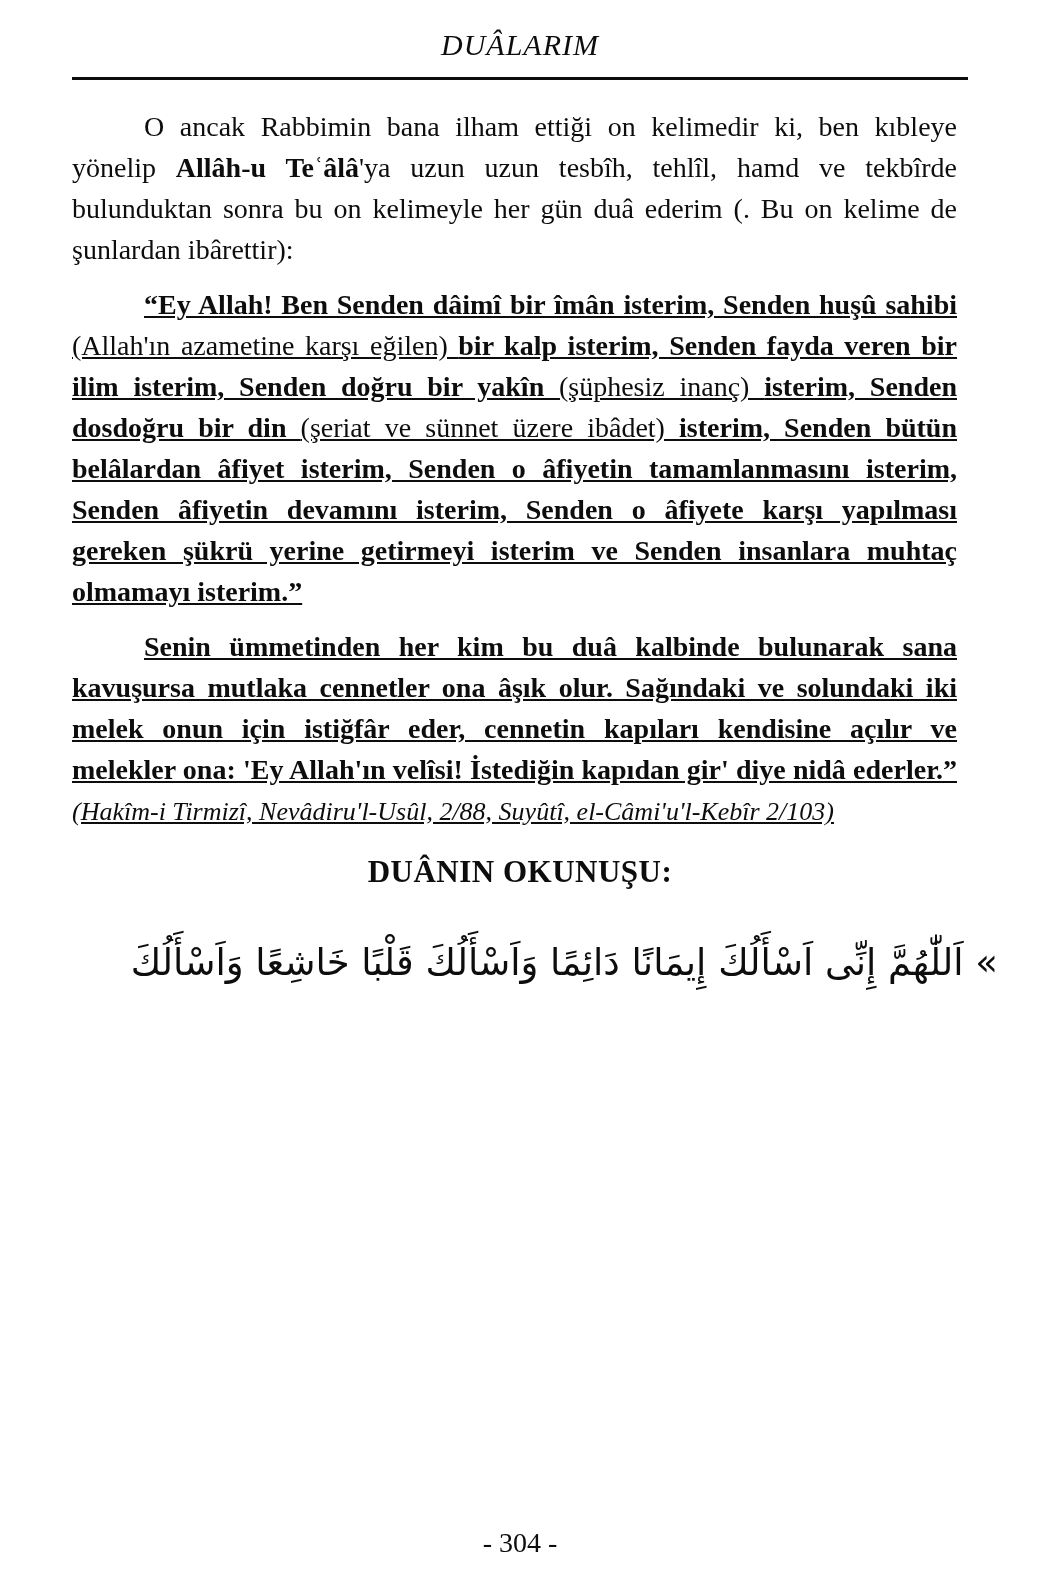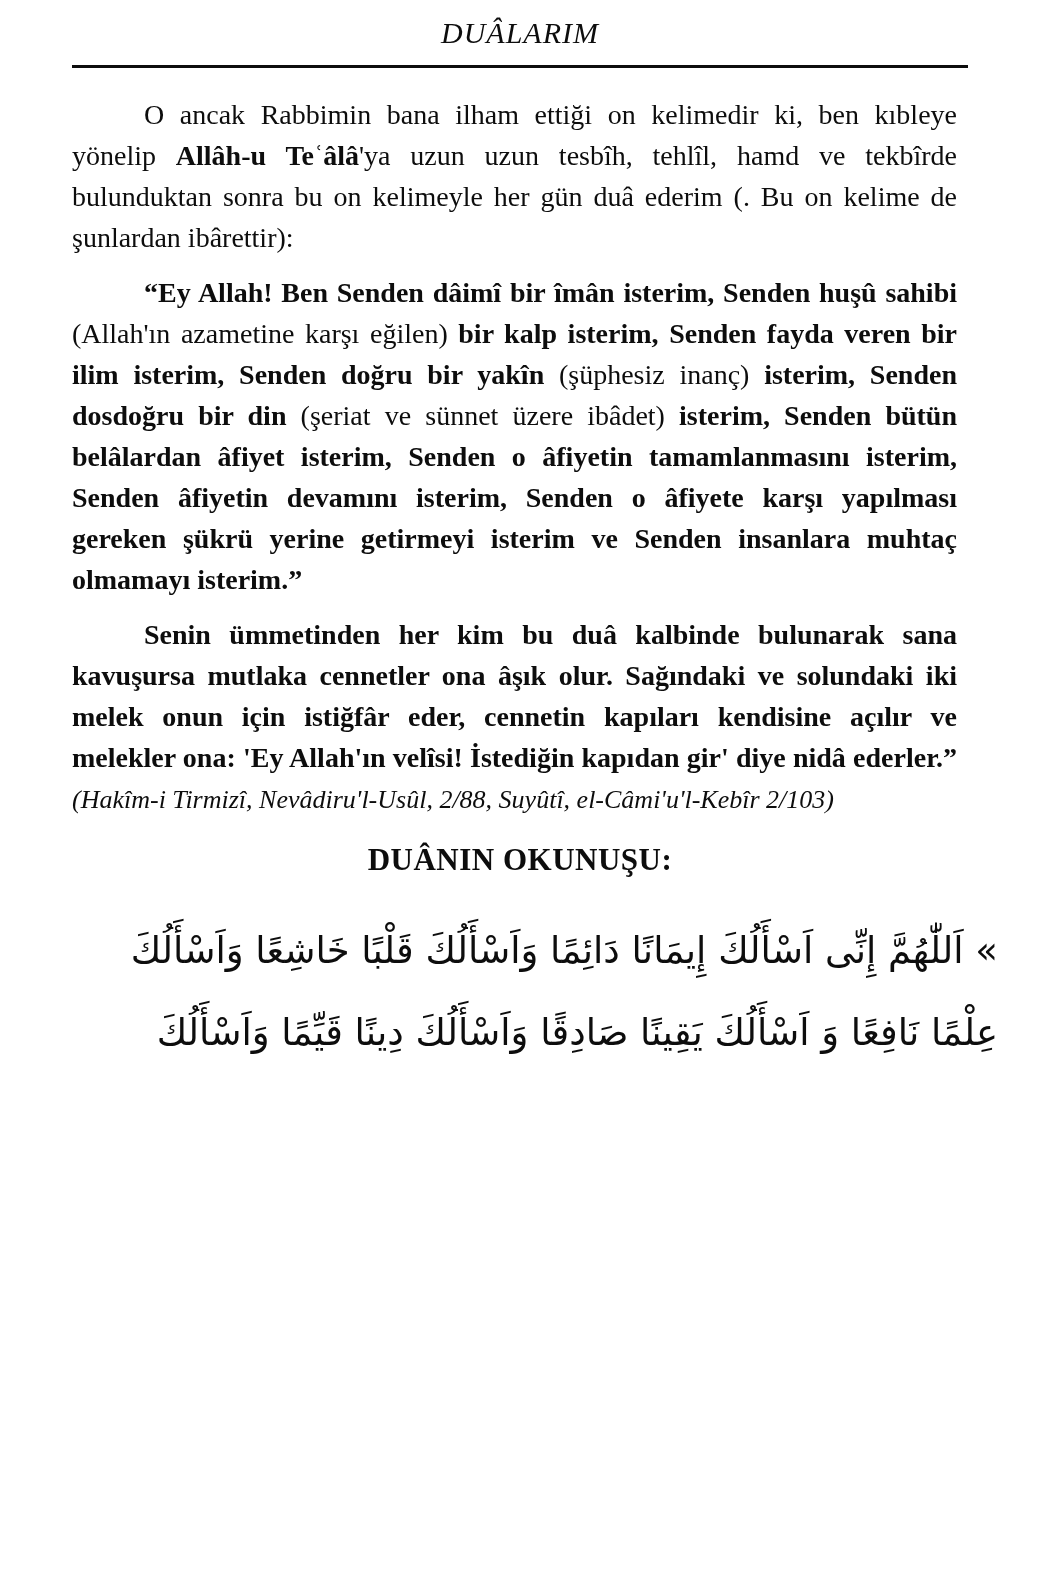--- a/index.html
+++ b/index.html
@@ -11,21 +11,21 @@
     position: relative;
     width: 1036px;
     height: 1595px;
     margin: 0 auto;
     background: #ffffff;
     color: #0d0d0d;
     font-family: "Liberation Serif", "DejaVu Serif", serif;
     display: flex;
     flex-direction: column;
     box-sizing: border-box;
-    padding: 16px 70px 36px 70px;
+    padding: 28px 70px 36px 70px;
     overflow: hidden;
   }
   .running-head {
     text-align: center;
     font-style: italic;
     font-size: 30px;
     letter-spacing: 1px;
     line-height: 1.1;
   }
   .head-rule {
@@ -34,21 +34,21 @@
     margin: 16px 0 0 0;
     width: 100%;
   }
   .body-para {
     font-size: 28px;
     line-height: 41px;
     text-align: justify;
     text-indent: 72px;
     margin: 26px 11px 0 0;
   }
-  .body-para.tight { margin-top: 14px; }
+  .body-para.tight { margin-top: 14px; text-decoration: underline; }
   .rg { font-weight: 400; }
   .bd { font-weight: 700; }
   .it {
     font-style: italic;
     font-weight: 400;
     font-size: 26px;
   }
   .dua-heading {
     text-align: center;
     font-weight: 700;
@@ -90,17 +90,19 @@
   <p class="body-para tight"><span class="bd">“Ey Allah! Ben Senden dâimî bir îmân isterim, Senden huşû sahibi </span><span class="rg">(Allah'ın azametine karşı eğilen) </span><span class="bd">bir kalp isterim, Senden fayda veren bir ilim isterim, Senden doğru bir yakîn </span><span class="rg">(şüphesiz inanç) </span><span class="bd">isterim, Senden dosdoğru bir din </span><span class="rg">(şeriat ve sünnet üzere ibâdet) </span><span class="bd">isterim, Senden bütün belâlardan âfiyet isterim, Senden o âfiyetin tamamlanmasını isterim, Senden âfiyetin devamını isterim, Senden o âfiyete karşı yapılması gereken şükrü yerine getirmeyi isterim ve Senden insanlara muhtaç olmamayı isterim.”</span></p>
 
 
 
   <p class="body-para tight"><span class="bd">Senin ümmetinden her kim bu duâ kalbinde bulunarak sana kavuşursa mutlaka cennetler ona âşık olur. Sağındaki ve solundaki iki melek onun için istiğfâr eder, cennetin kapıları kendisine açılır ve melekler ona: 'Ey Allah'ın velîsi! İstediğin kapıdan gir' diye nidâ ederler.” </span><span class="it">(Hakîm-i Tirmizî, Nevâdiru'l-Usûl, 2/88, Suyûtî, el-Câmi'u'l-Kebîr 2/103)</span></p>
 
   <div class="dua-heading">DUÂNIN OKUNUŞU:</div>
 
   <div class="arabic-block" lang="ar" dir="rtl">
     <div class="arabic-line">» اَللّٰهُمَّ إِنِّى اَسْأَلُكَ إِيمَانًا دَائِمًا وَاَسْأَلُكَ قَلْبًا خَاشِعًا وَاَسْأَلُكَ</div>
-    <div class="arabic-line">عِلْمًا نَافِعًا وَ اَسْأَلُكَ يَقِينًا صَادِقًا وَاَسْأَلُكَ دِينًا قَيِّمًا وَاَسْأَلُكَ</div>
   </div>
 
+  <div class="footer">
+    <span>- 304 -</span>
+  </div>
 
 </div>
 
 </body></html>

